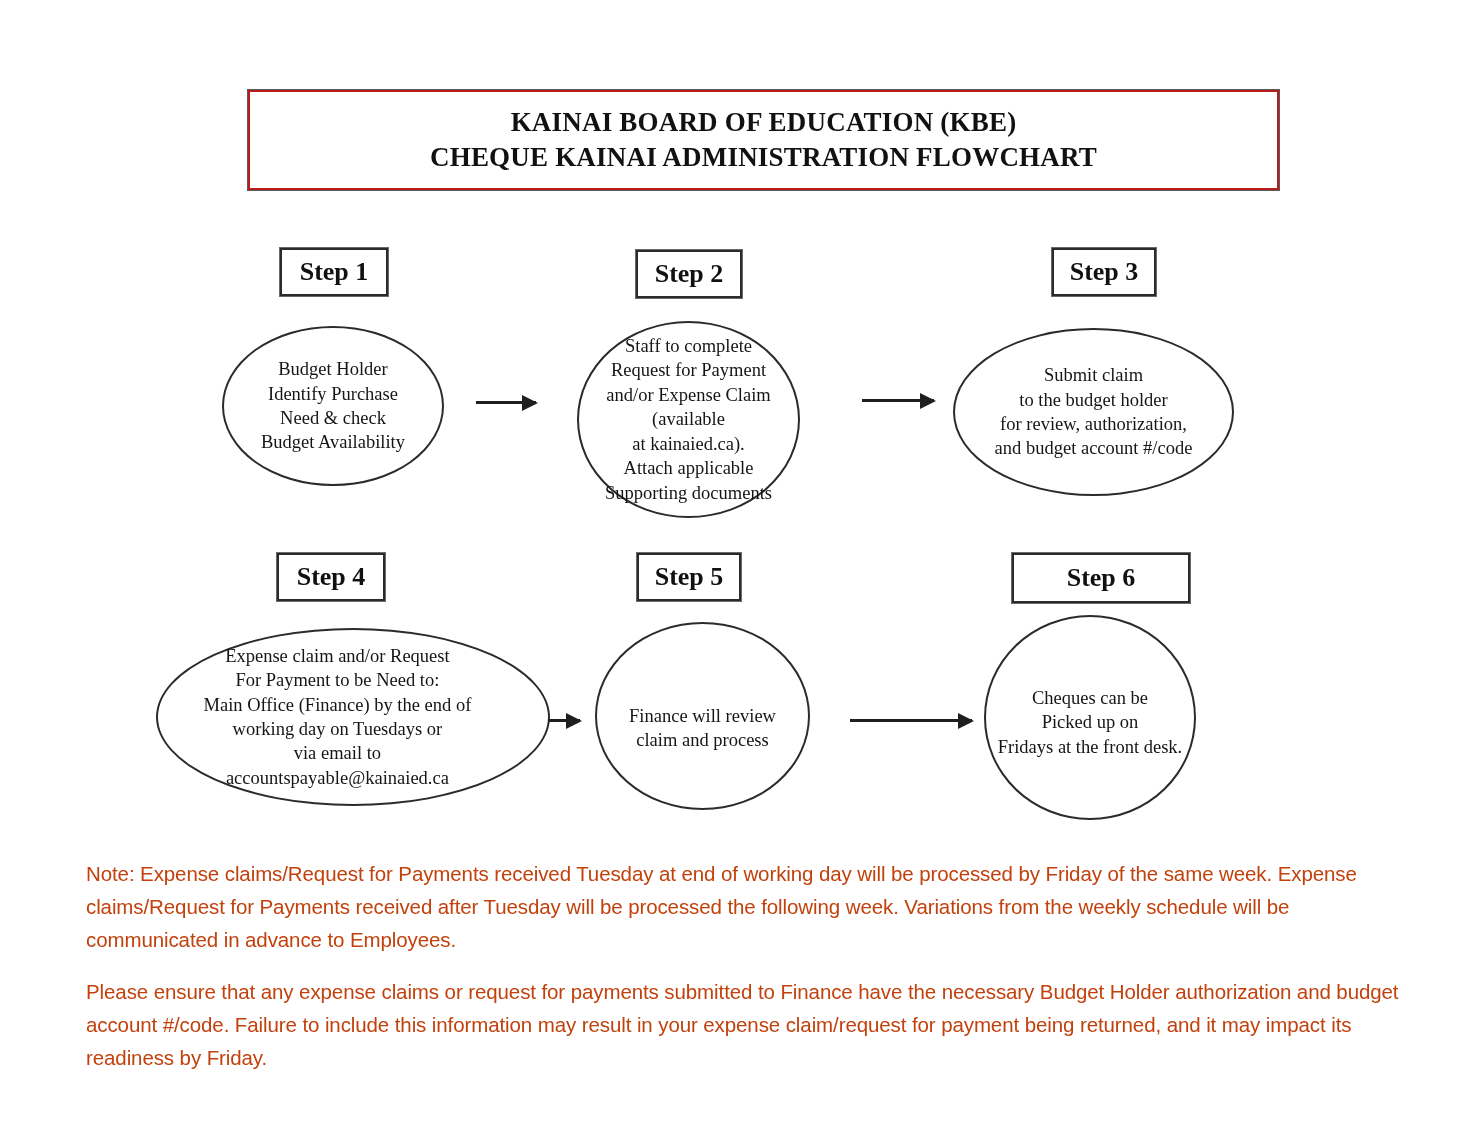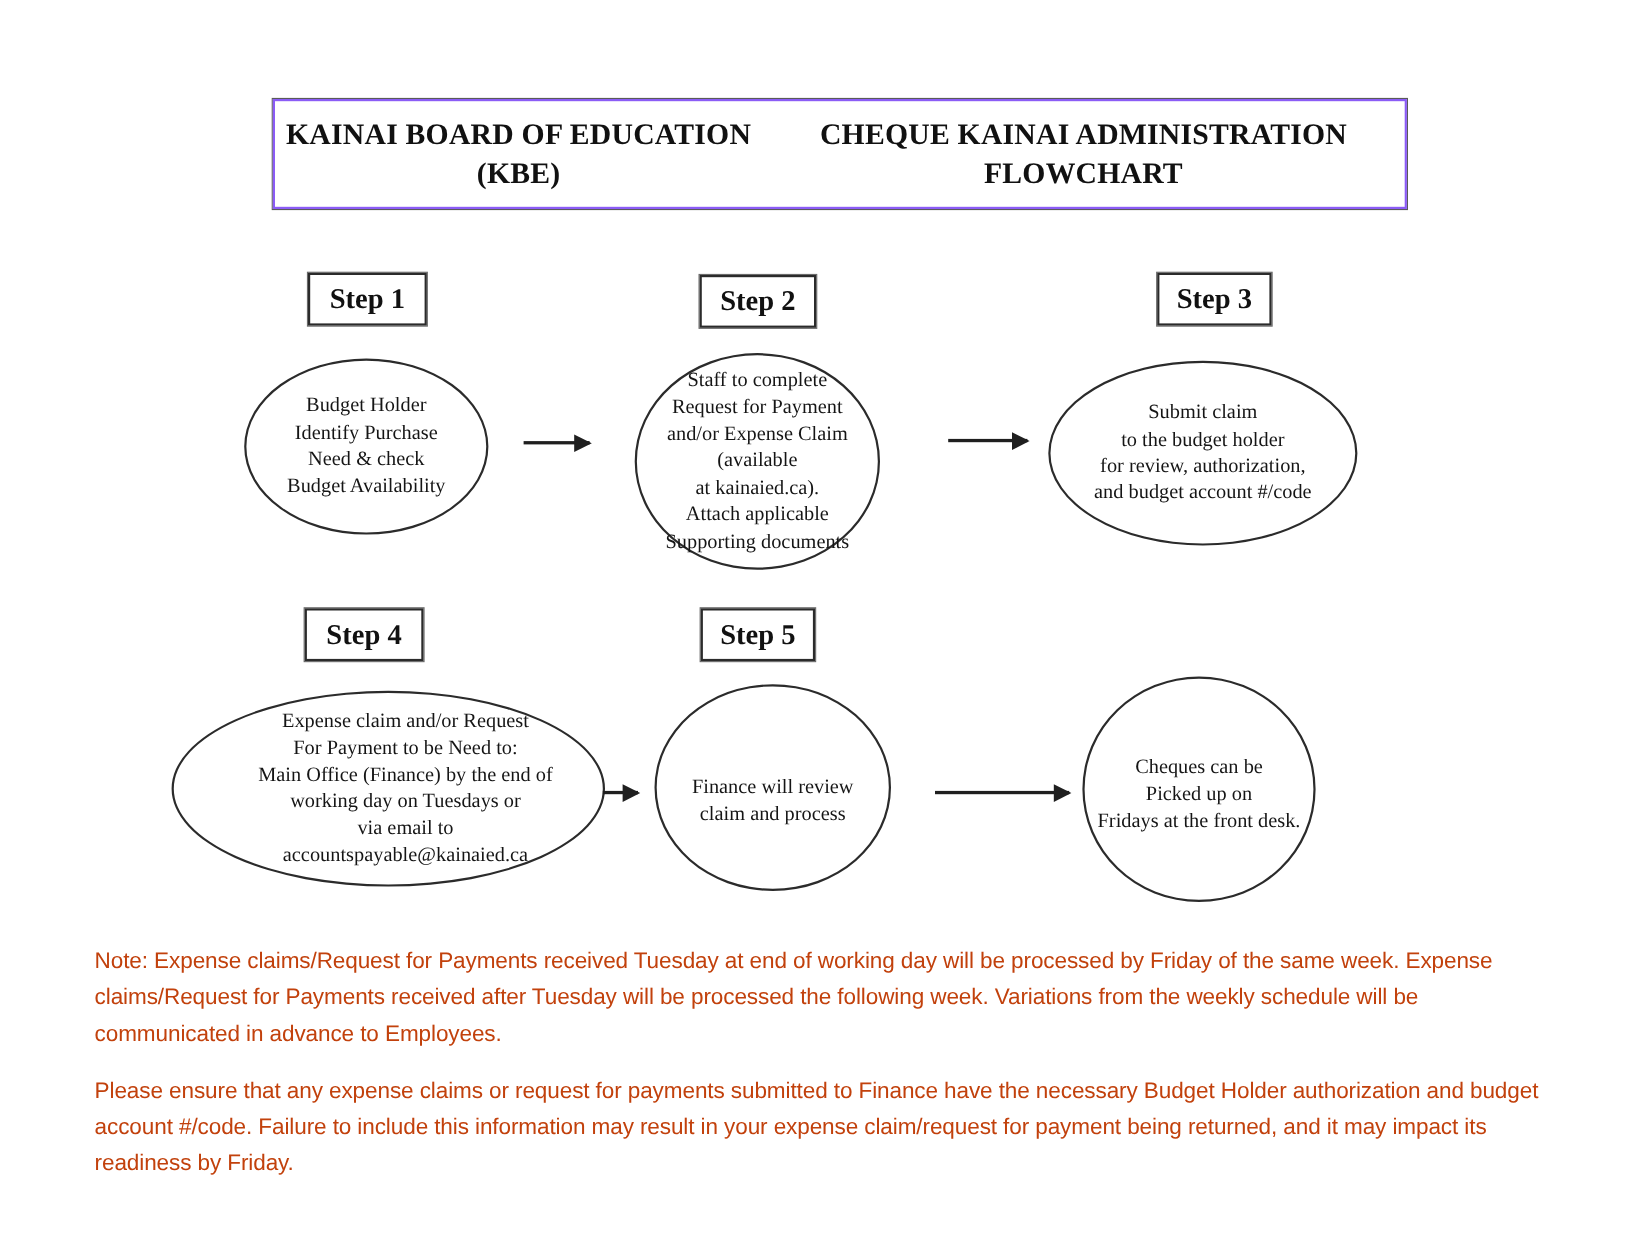--- a/index.html
+++ b/index.html
@@ -24,25 +24,25 @@
     height: 1143px;
   }
 
   
   .title-box {
     position: absolute;
     left: 248px;
     top: 90px;
     width: 1027px;
     height: 96px;
-    border: 2px solid #8b5cf6;
+    border: 2px solid #b91c1c;
     box-shadow: 0 0 0 1px #5a5a5a;
     background: #fff;
     display: flex;
-    flex-direction: row;
+    flex-direction: column;
     align-items: center;
     justify-content: center;
   }
   .title-line {
     font-family: "Liberation Serif", serif;
     font-weight: bold;
     font-size: 27px;
     letter-spacing: 0.2px;
     line-height: 1.28;
     text-align: center;
@@ -65,21 +65,21 @@
   }
 
   
   .oval {
     position: absolute;
     border: 2px solid #2b2b2b;
     border-radius: 50%;
     background: #fff;
     display: flex;
     align-items: center;
-    justify-content: flex-end;
+    justify-content: flex-start;
     box-sizing: border-box;
   }
   .oval-text {
     text-align: center;
     font-family: "Liberation Serif", serif;
     font-size: 18.5px;
     line-height: 1.32;
     color: #151515;
     white-space: pre-line;
     width: 118%;
@@ -179,20 +179,23 @@
   <div class="step-box" style="left:637px; top:553px; width:100px; height:44px;">
     <span>Step 5</span>
   </div>
   <div class="oval" style="left:595px; top:622px; width:215px; height:188px;">
     <div class="oval-text" style="width:100%; transform:translateY(12px);">Finance will review
 claim and process</div>
   </div>
 
   <div class="arrow" style="left:850px; top:719px; width:122px;"></div>
 
+  <div class="step-box" style="left:1012px; top:553px; width:174px; height:46px;">
+    <span>Step 6</span>
+  </div>
   <div class="oval" style="left:984px; top:615px; width:212px; height:205px;">
     <div class="oval-text" style="width:118%; transform:translateY(5px);">Cheques can be
 Picked up on
 Fridays at the front desk.</div>
   </div>
 
   <div class="note-block" style="left:86px; top:857px; width:1330px;">
     <p>Note: Expense claims/Request for Payments received Tuesday at end of working day will be processed by Friday of the same week. Expense claims/Request for Payments received after Tuesday will be processed the following week.  Variations from the weekly schedule will be communicated in advance to Employees.</p>
   </div>
 

